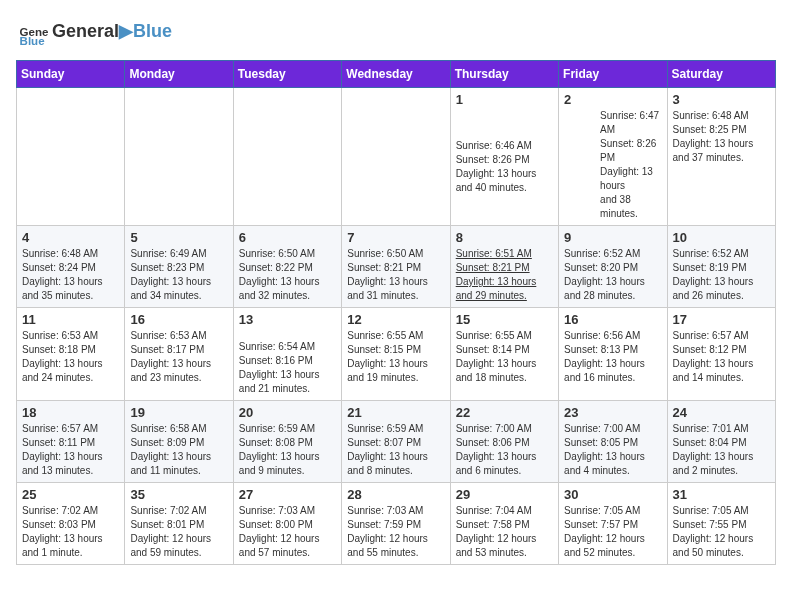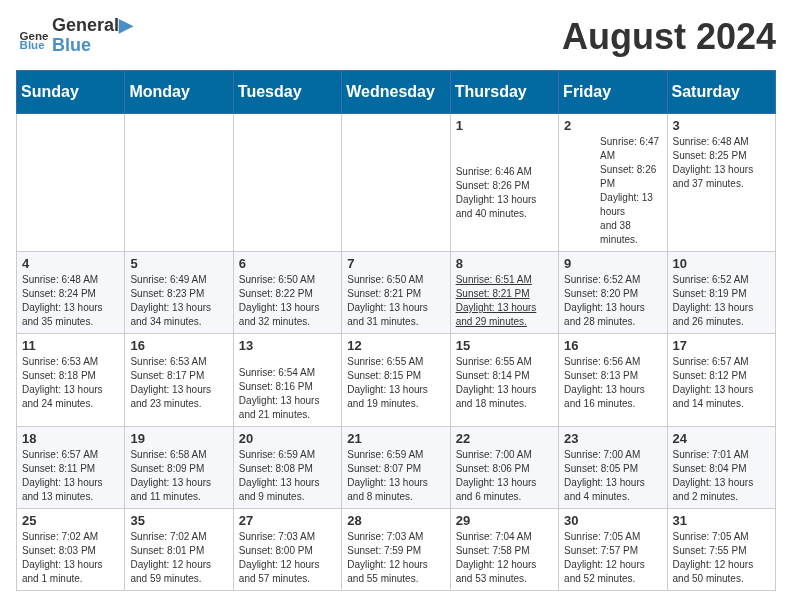--- a/index.html
+++ b/index.html
@@ -46,25 +46,25 @@
       font-size: 15px;
       color: #555;
       margin-top: 2px;
     }
     .calendar {
       width: 100%;
       border-collapse: collapse;
       border: 1px solid #ccc;
     }
     .calendar th {
-      background: #0369a1;
+      background: #6d28d9;
       color: #fff;
-      font-size: 16px;
+      font-size: 12px;
       font-weight: bold;
-      padding: 12px 4px;
+      padding: 6px 4px;
       text-align: left;
       border: 1px solid #3a6aaa;
     }
     .calendar td {
       vertical-align: top;
       border: 1px solid #ccc;
       padding: 4px 5px;
       width: 108px;
       min-height: 80px;
       background: #fff;
@@ -90,27 +90,26 @@
 </head>
 <body>
 
 <div class="header">
   <div class="logo">
     <svg class="logo-icon" viewBox="0 0 36 36">
       <rect x="2" y="2" width="32" height="32" rx="4" fill="#fff"></rect>
       <text x="4" y="22" font-size="13" font-weight="bold" fill="#333" font-family="Arial">General</text>
       <text x="4" y="33" font-size="13" font-weight="bold" fill="#4a90c4" font-family="Arial">Blue</text>
     </svg>
-    <div style="display:flex;flex-direction:column;line-height:1.15;">
+    <div style="display:flex;flex-direction:row;line-height:1.15;">
       <span class="logo-text">General<span>▶</span></span>
       <span class="logo-text" style="color:#4a90c4;">Blue</span>
     </div>
   </div>
   <div class="title-block">
-    <div class="month-year">August 2024</div>
   </div>
 </div>
 
 <table class="calendar">
   <thead>
     <tr>
     <th>Sunday</th>
         <th>Monday</th>
         <th>Tuesday</th>
         <th>Wednesday</th>

